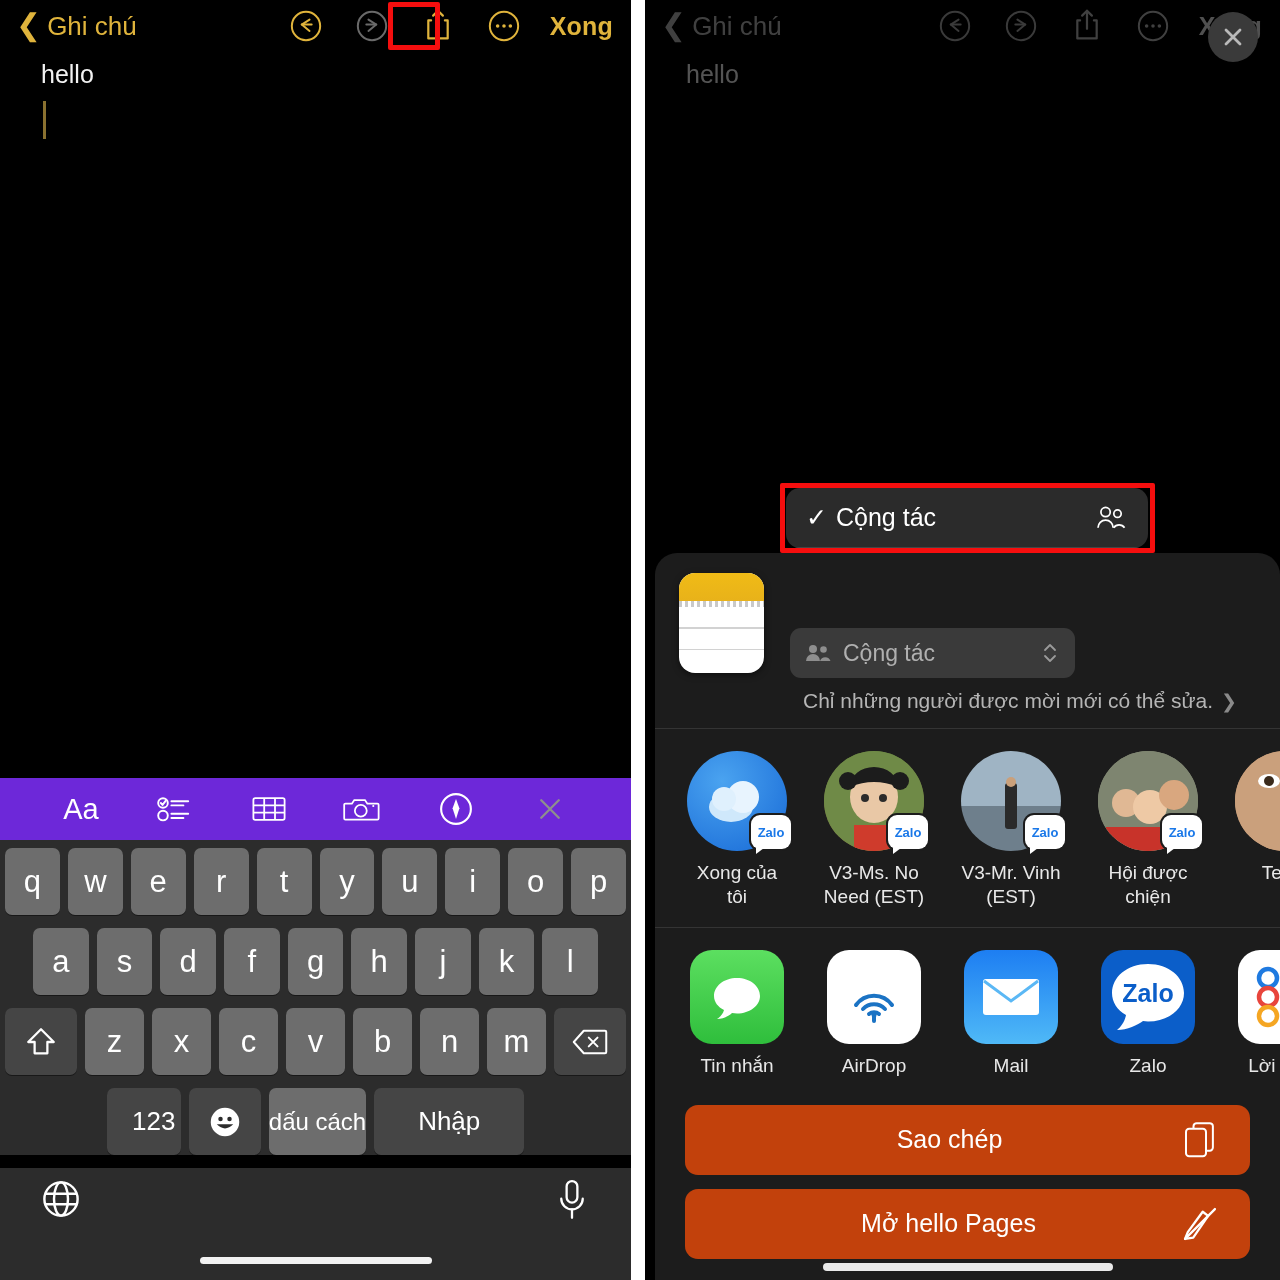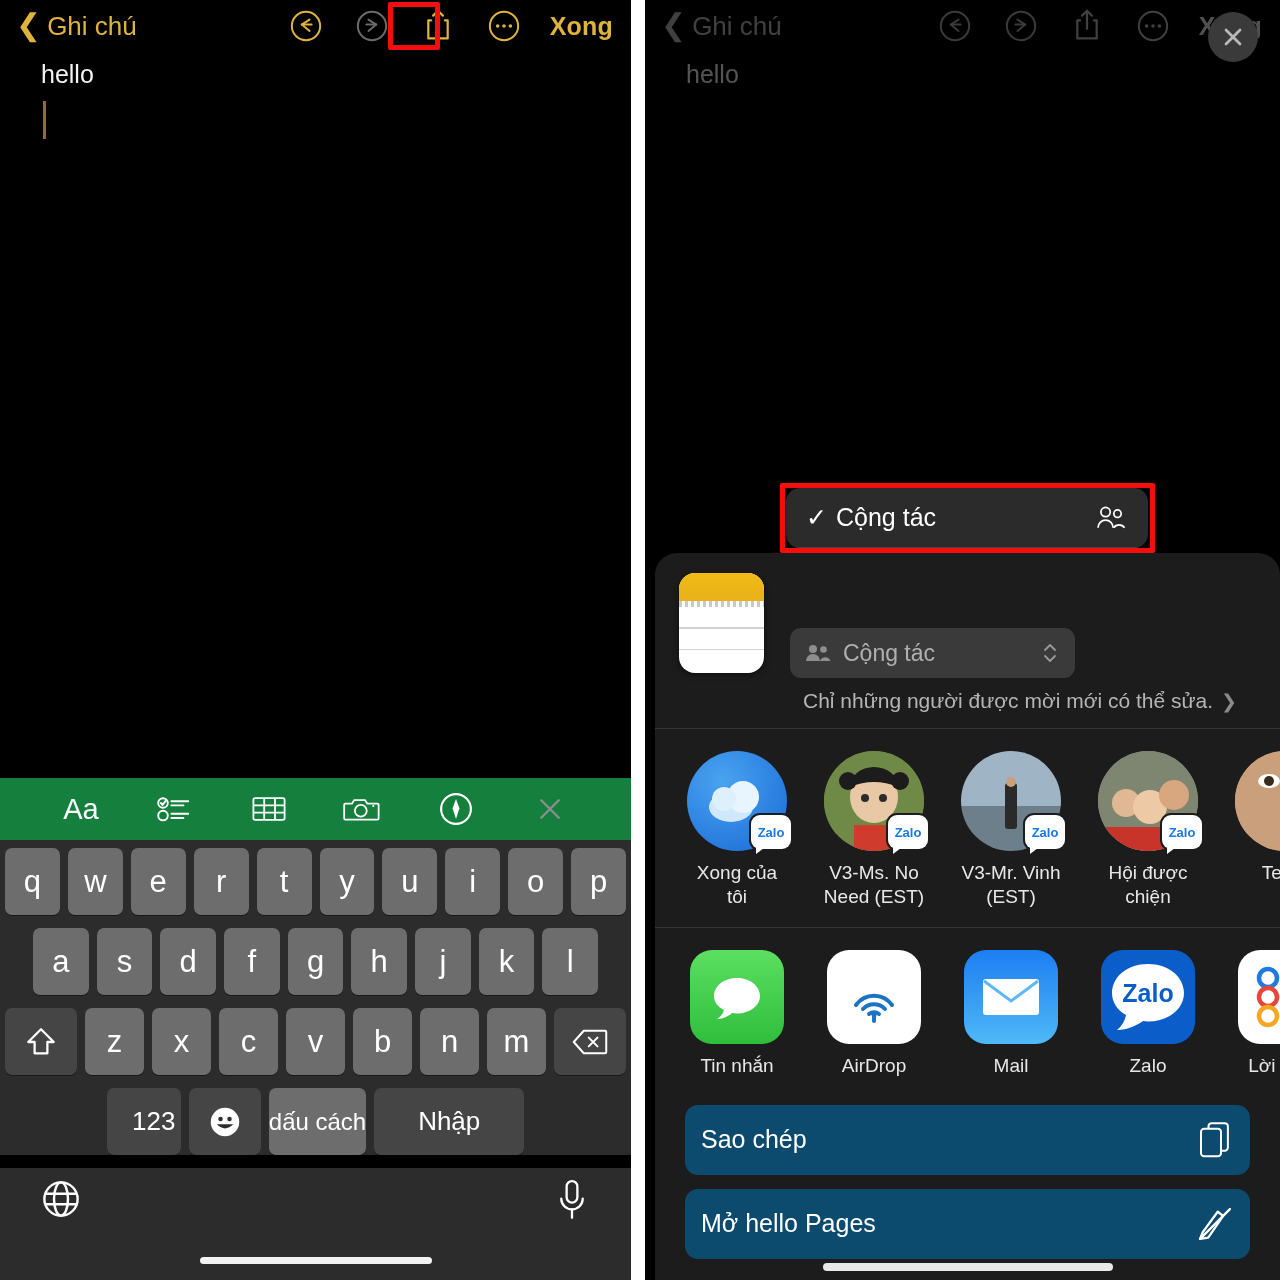--- a/index.html
+++ b/index.html
@@ -46,21 +46,21 @@
     margin-left: 41px; color: #f2f2f2; font-size: 25px; line-height: 1.3;
   }
   .caret {
     margin-left: 43px; margin-top: 10px;
     width: 3px; height: 38px; background: #8a7130;
   }
 
   
   .kb-wrap { position: absolute; left: 0; bottom: 0; width: 631px; }
   .kb-toolbar {
-    height: 62px; background: #15803d;
+    height: 62px; background: #6d28d9;
     display: flex; align-items: center; justify-content: space-around;
     padding: 0 34px;
   }
   .kb-toolbar .ti { display:flex; align-items:center; justify-content:center; width:54px; height:46px; }
   .kb-main { background: #2c2c2c; padding: 8px 5px 0 5px; }
   .kb-row { display: flex; justify-content: center; gap: 8px; margin-bottom: 13px; }
   .key {
     background: #6d6d6d; color: #ffffff; border-radius: 7px;
     height: 67px; min-width: 54px; flex: 1;
     display: flex; align-items: center; justify-content: center;
@@ -159,23 +159,23 @@
     width: 104px; flex: 0 0 104px; display: flex; flex-direction: column; align-items: center;
   }
   .app .appicon {
     width: 94px; height: 94px; border-radius: 22px; overflow: hidden; position: relative;
     display:flex; align-items:center; justify-content:center;
   }
   .app .aname { margin-top: 11px; color: #e8e8e8; font-size: 19px; text-align: center; }
 
   .action-list { padding: 10px 30px 0 30px; }
   .action-row {
-    height: 70px; background: #0c4a6e; border-radius: 13px;
-    display: flex; align-items: center; padding: 0 16px; margin-bottom: 14px;
-    color: #ffffff; font-size: 25px;
+    height: 70px; background: #c2410c; border-radius: 13px;
+    display: flex; align-items: center; padding: 0 31px; margin-bottom: 14px;
+    color: #ffffff; font-size: 25px; text-align: center;
   }
   .action-row .ar-lbl { flex: 1; }
   .sheet-home {
     position: absolute; bottom: 9px; left: 50%; transform: translateX(-50%);
     width: 290px; height: 8px; border-radius: 5px; background: #e9e9e9; z-index: 50;
   }
   .close-btn {
     position: absolute; left: 1208px; top: 565px; width: 50px; height: 50px;
     border-radius: 50%; background: #3a3a3a; z-index: 45;
     display: flex; align-items: center; justify-content: center;

